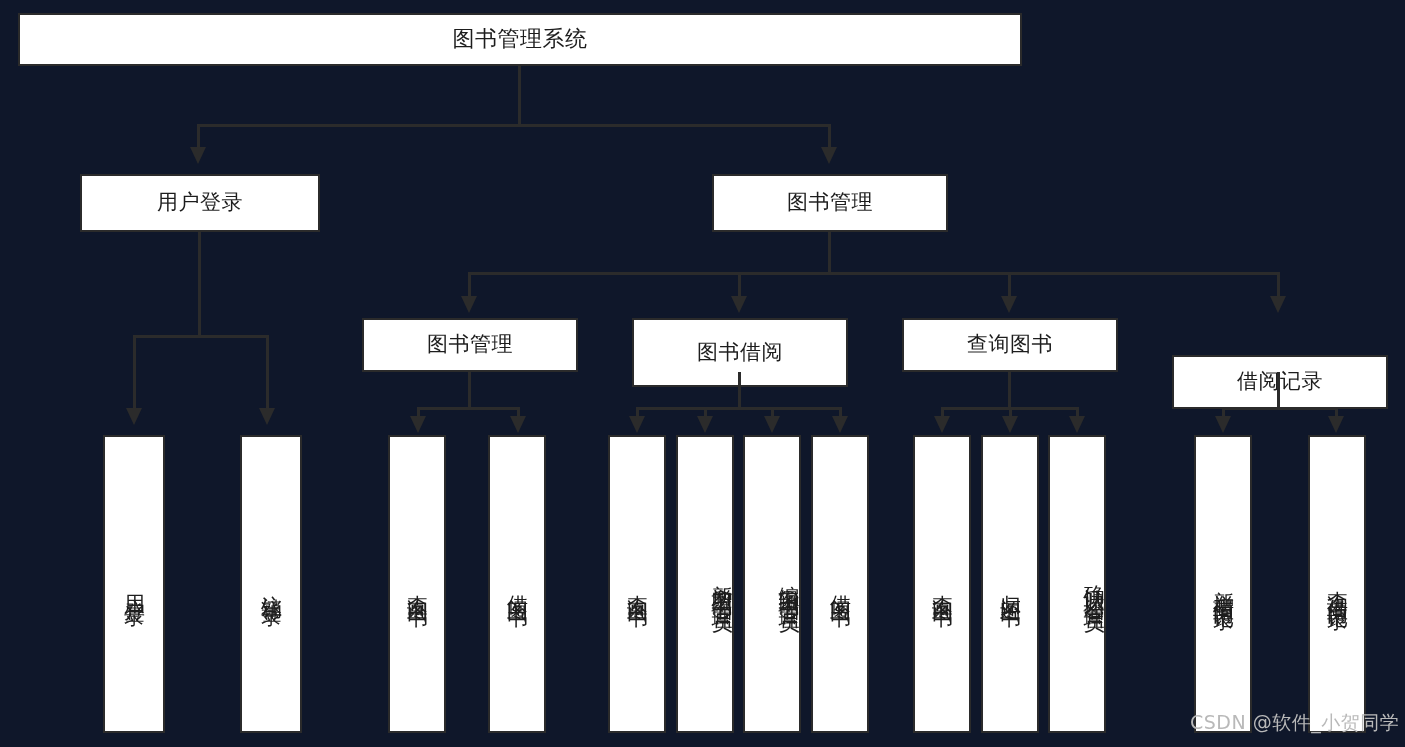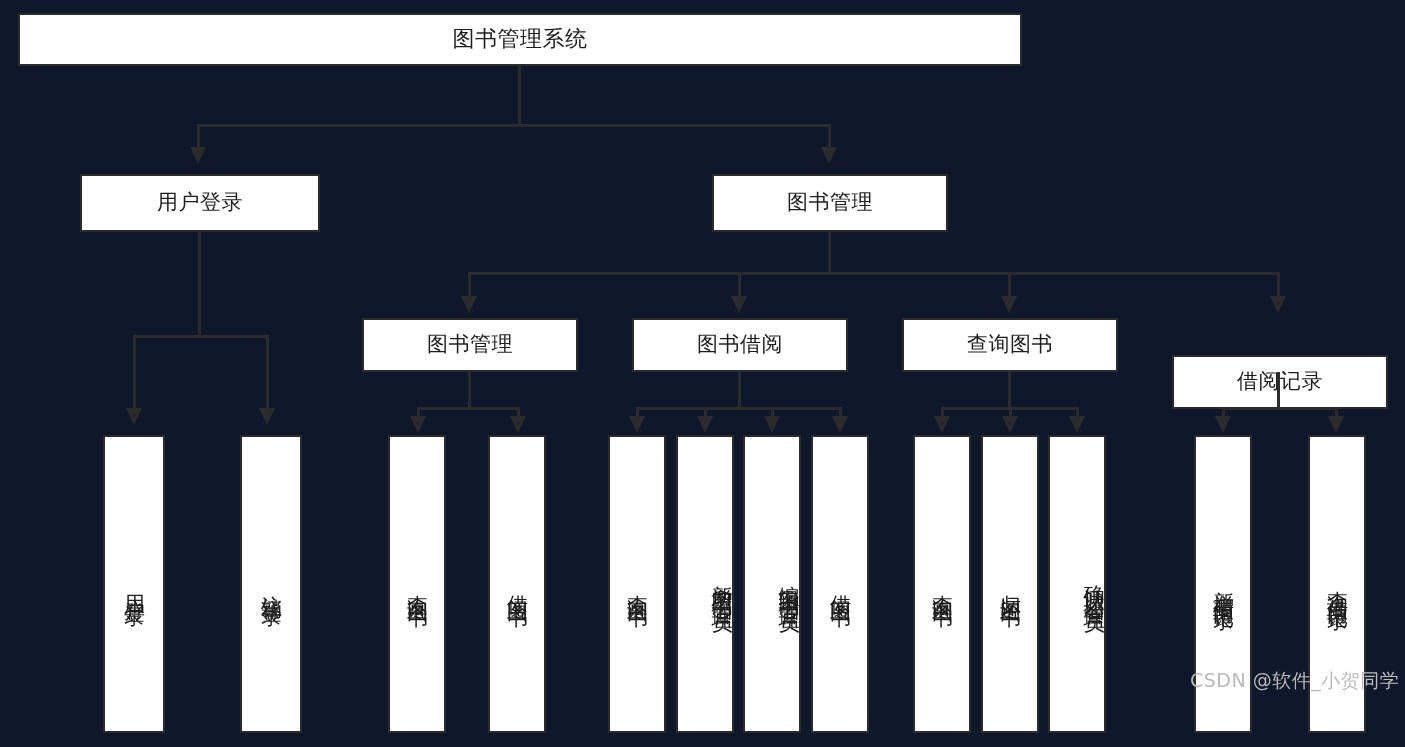--- a/index.html
+++ b/index.html
@@ -127,21 +127,21 @@
   <div class="edge-v" style="left:1008px; top:272px; width:3px; height:26px;"></div>
   <div class="arrow" style="left:1001px; top:296px;"></div>
 
   <div class="edge-v" style="left:1277px; top:272px; width:3px; height:26px;"></div>
   <div class="arrow" style="left:1270px; top:296px;"></div>
 
   <div class="node node-h" style="left:362px; top:318px; width:216px; height:54px;">
     <span>图书管理</span>
   </div>
 
-  <div class="node node-h" style="left:632px; top:318px; width:216px; height:54px;">
+  <div class="node node-h" style="left:632px; top:318px; width:216px; height:69px;">
     <span>图书借阅</span>
   </div>
 
   <div class="node node-h" style="left:902px; top:318px; width:216px; height:54px;">
     <span>查询图书</span>
   </div>
 
   <div class="node node-h" style="left:1172px; top:318px; width:216px; height:54px;margin-top:37px;">
     <span>借阅记录</span>
   </div>
@@ -225,15 +225,15 @@
   </div>
 
   <div class="node node-v v-mid" style="left:1194px; top:435px; width:58px; height:298px;">
     <span class="vtext">新增借阅记录</span>
   </div>
 
   <div class="node node-v v-mid" style="left:1308px; top:435px; width:58px; height:298px;">
     <span class="vtext">查询借阅记录</span>
   </div>
 
-  <div id="watermark" style="left:1190px; top:668px;">CSDN @软件_小贺同学</div>
+  <div id="watermark" style="left:1190px; top:710px;">CSDN @软件_小贺同学</div>
 
 </div>
 
 </body></html>

